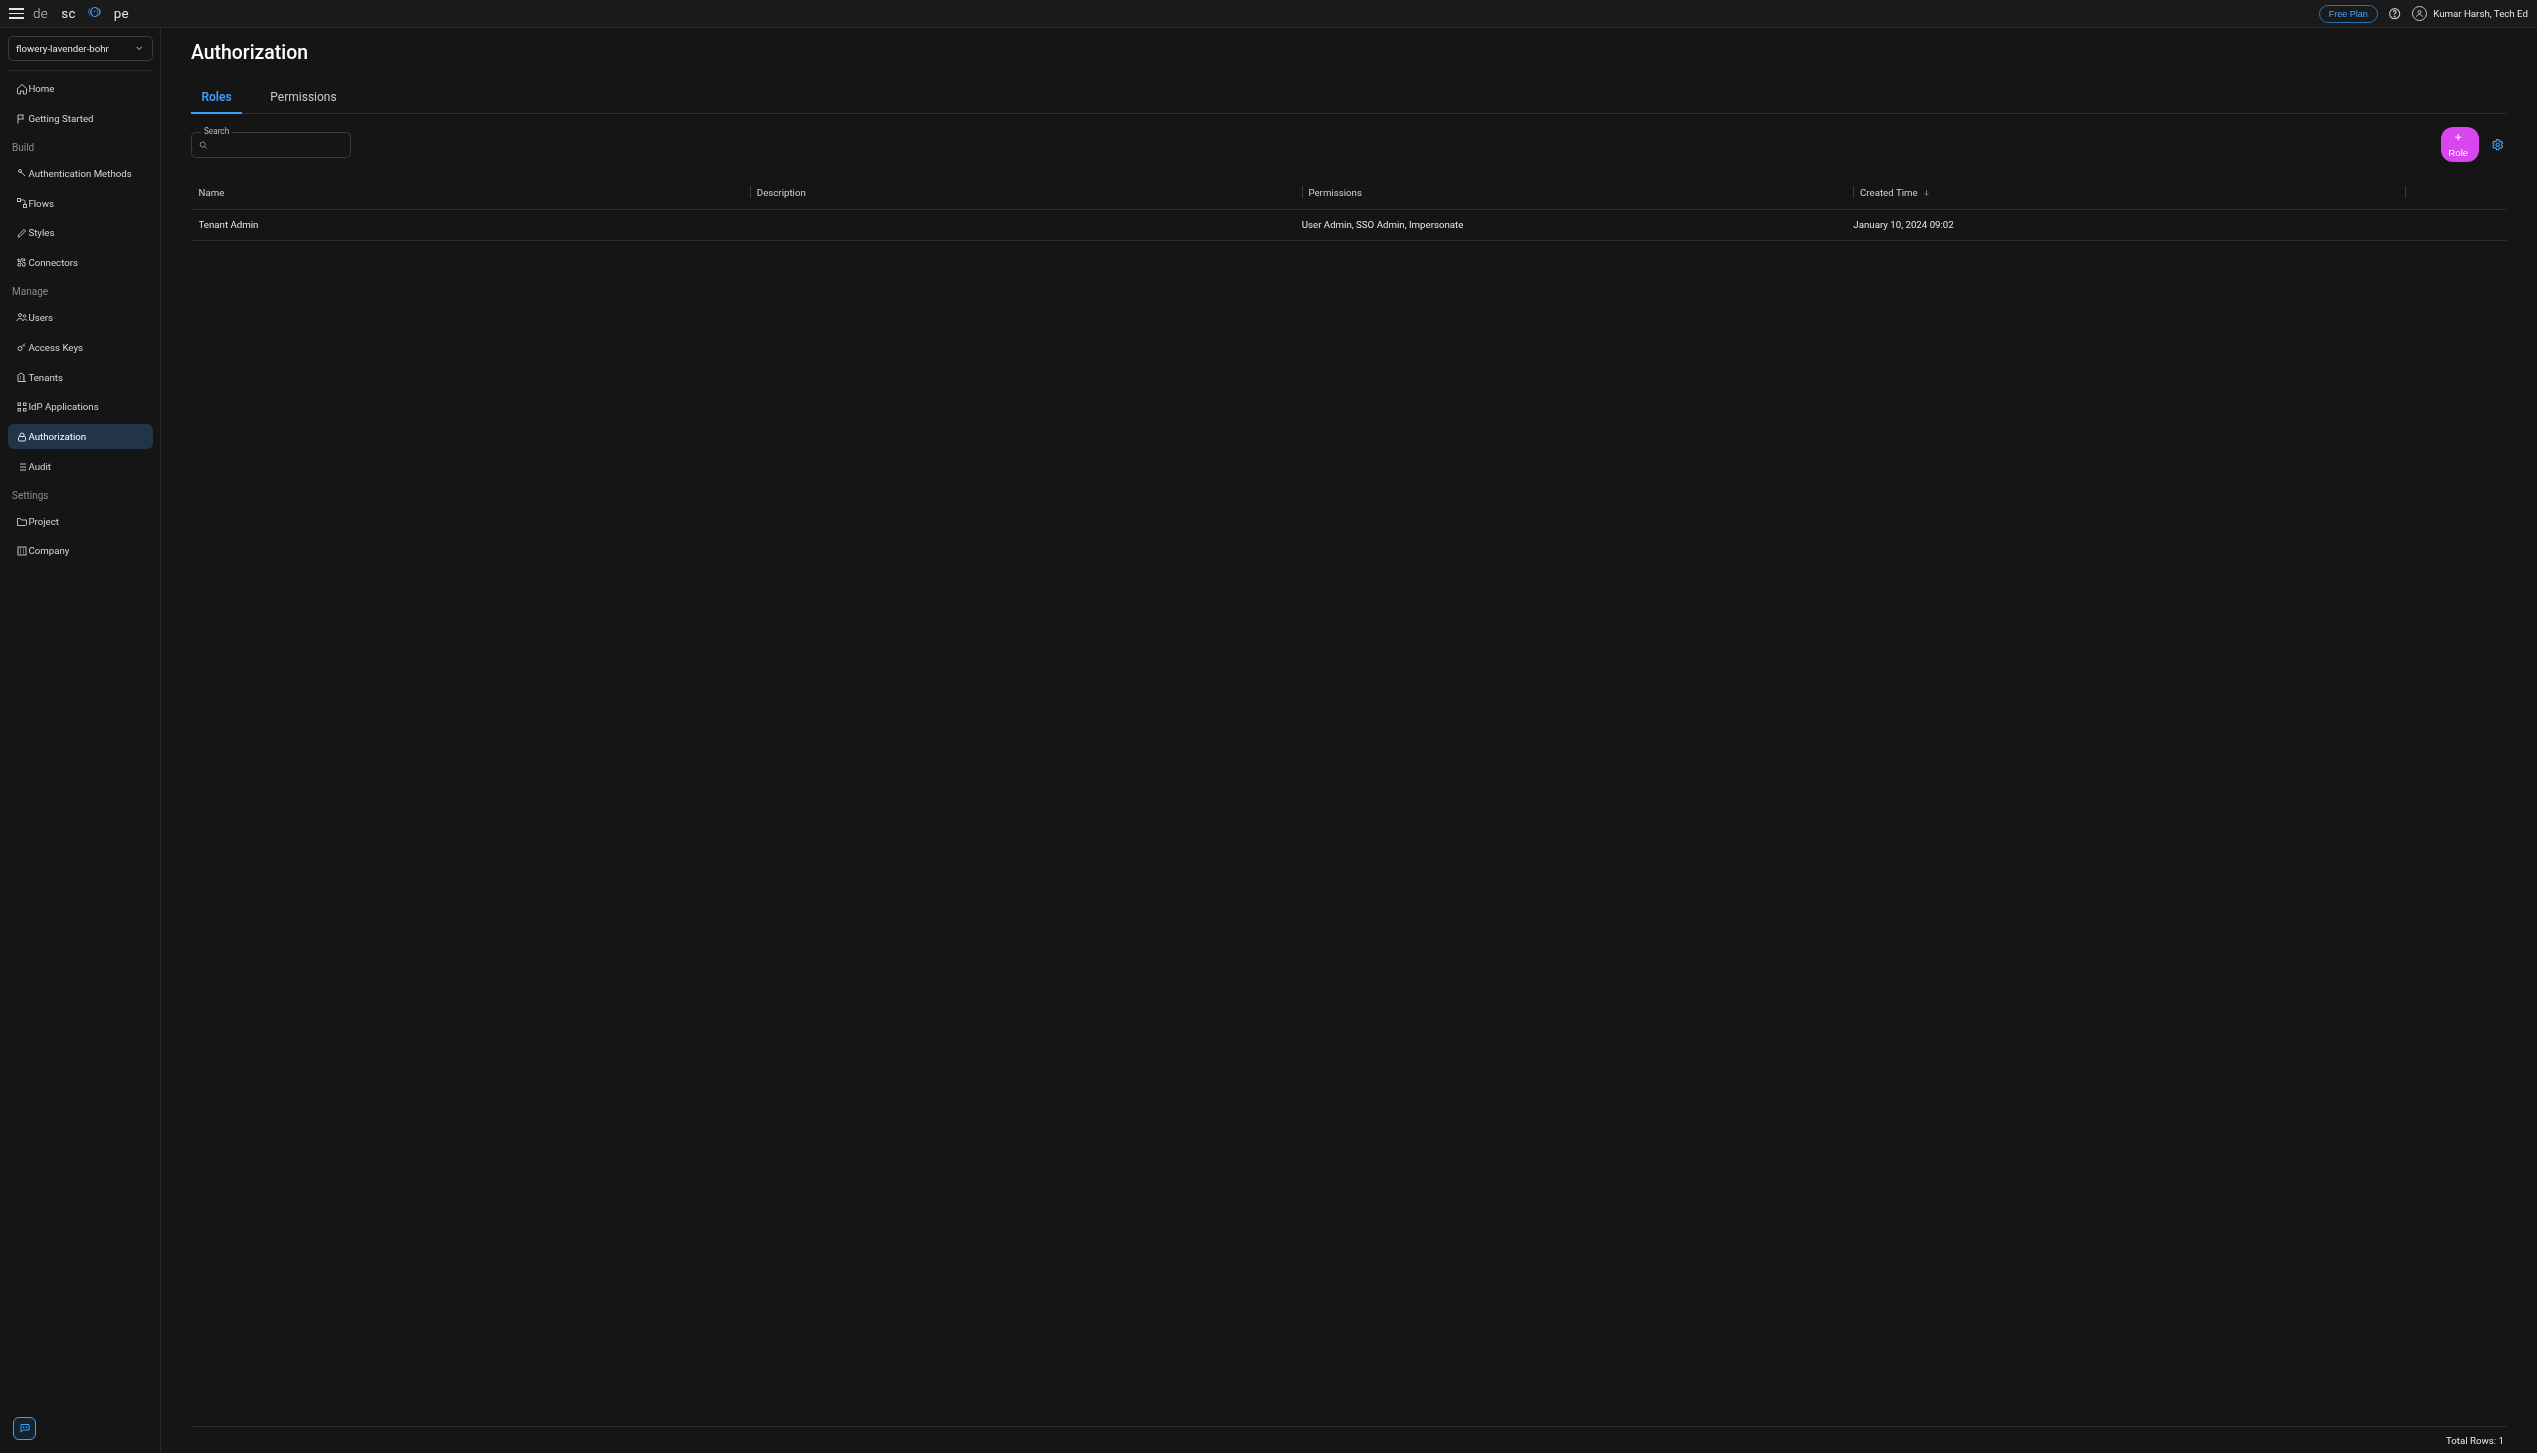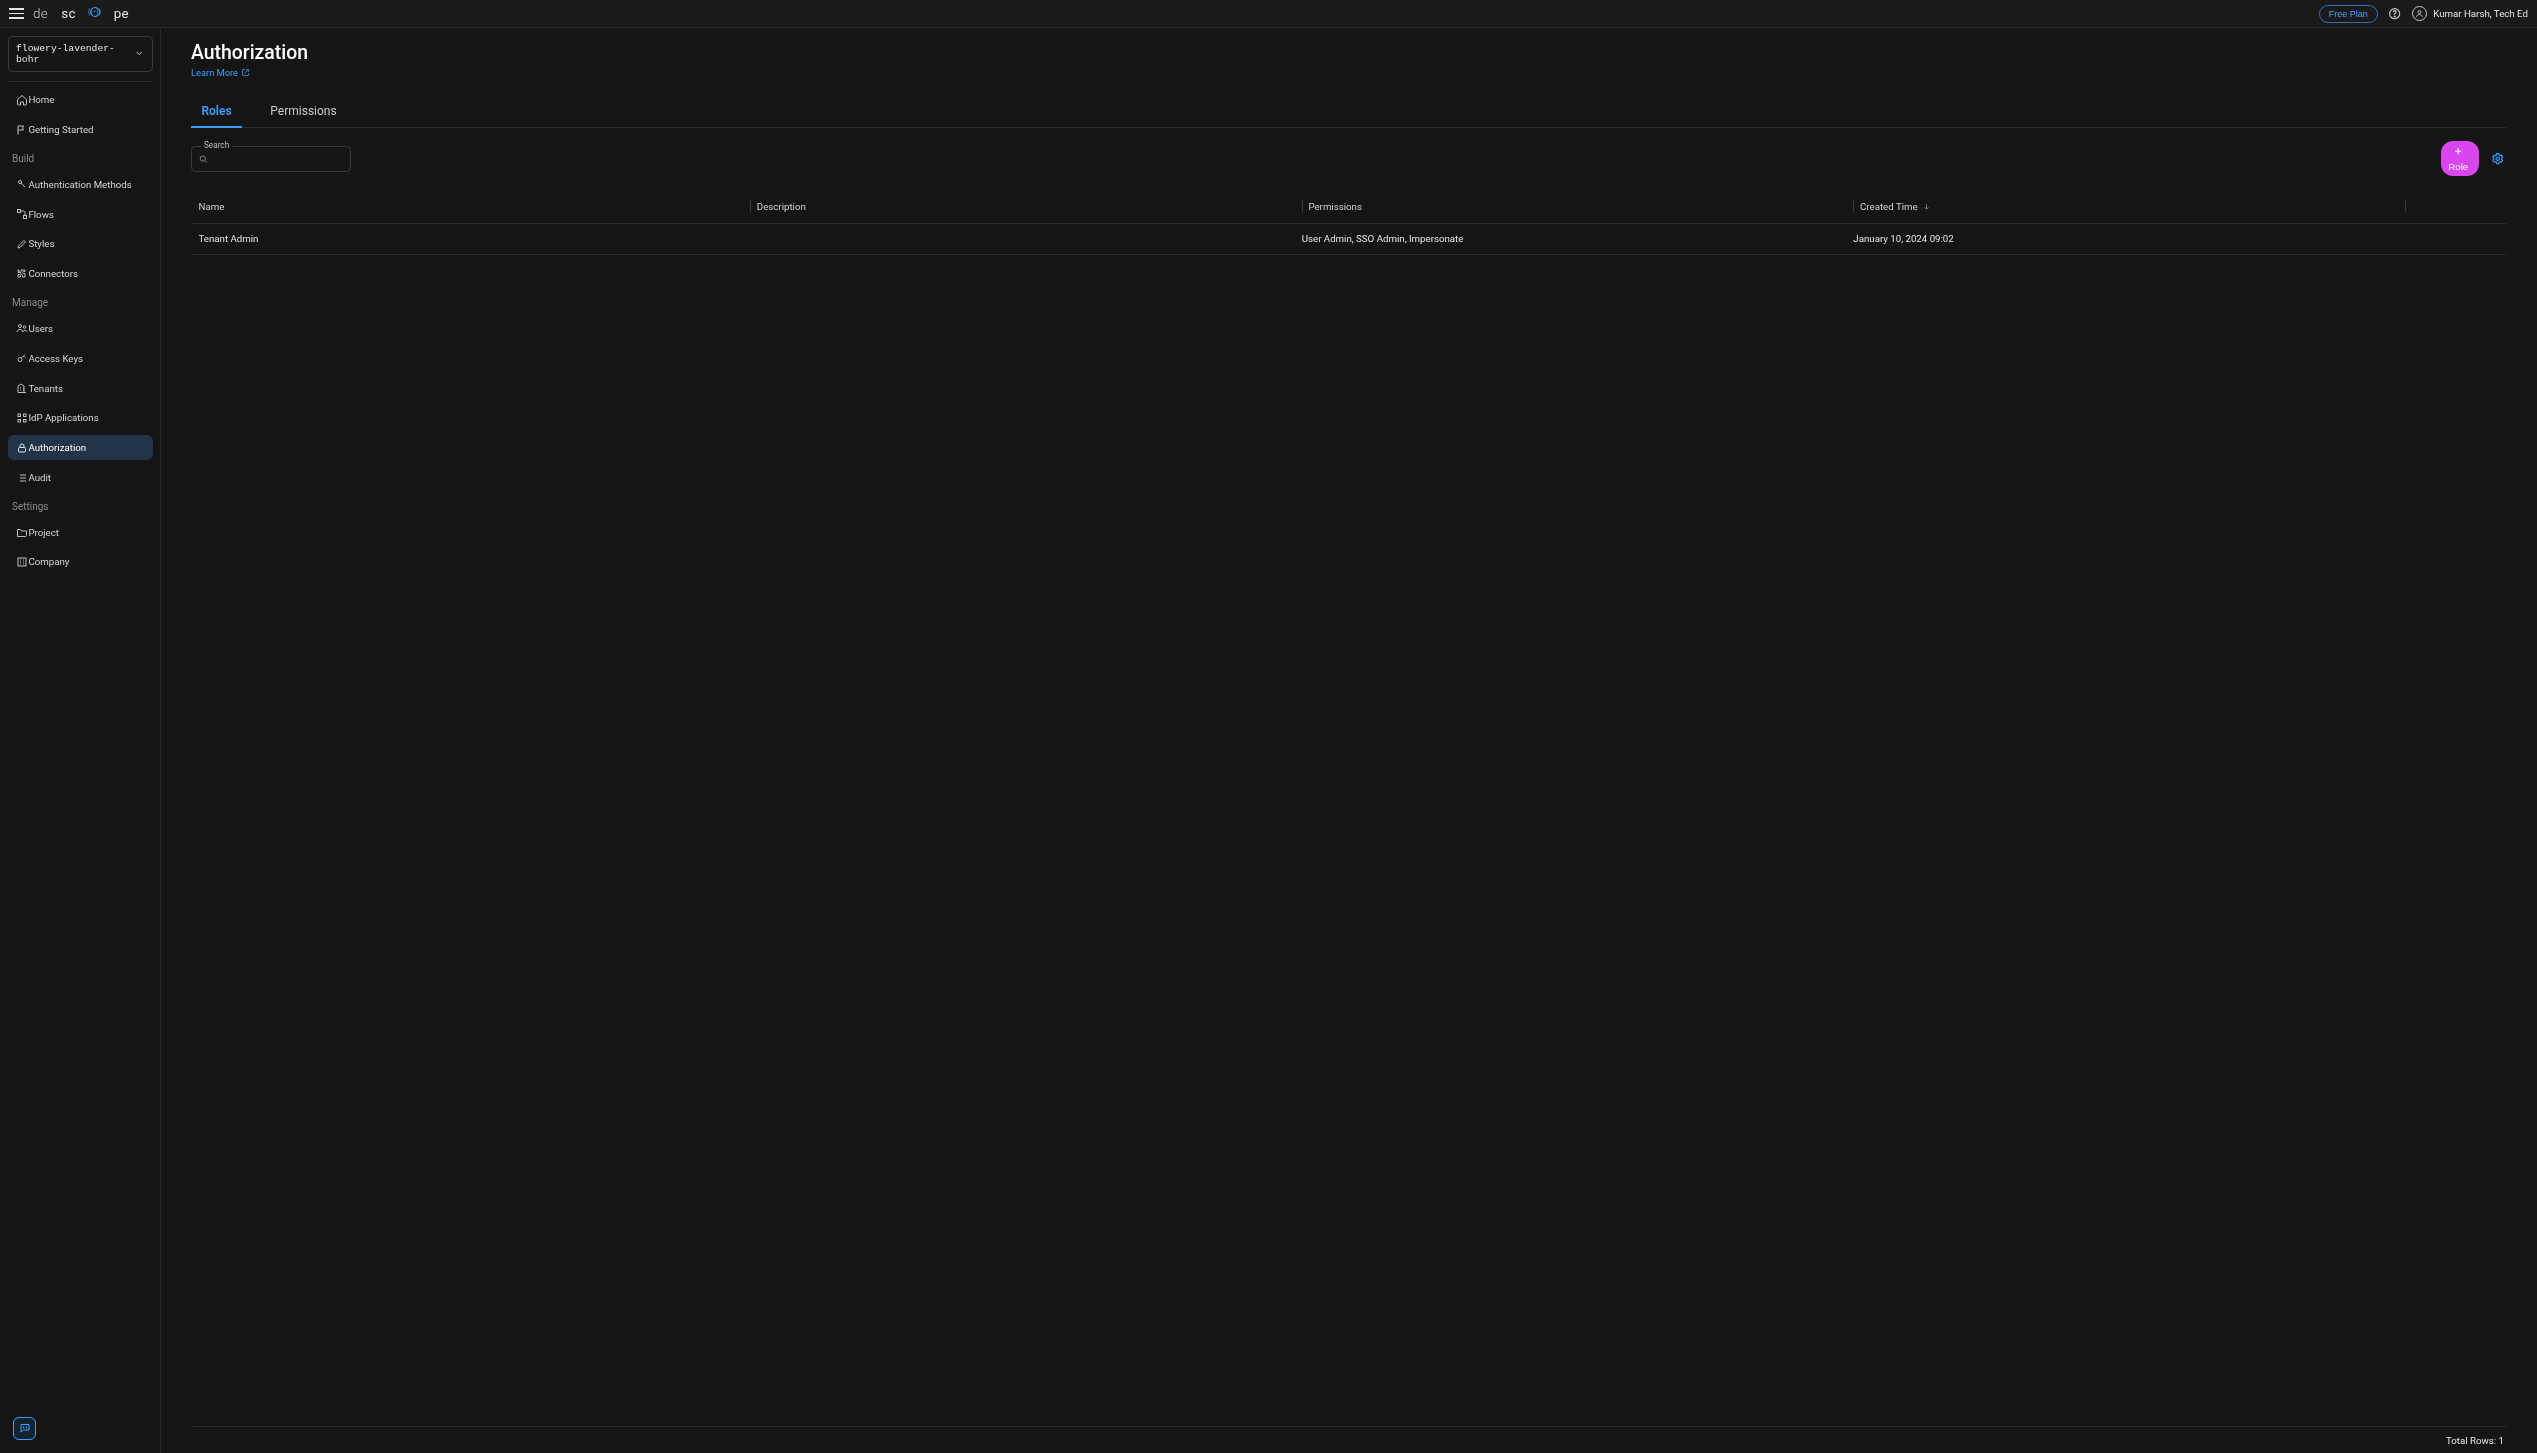--- a/index.html
+++ b/index.html
@@ -56,21 +56,21 @@
 
   
   .sidebar {
     width: 161px; background:#151515; border-right:0.7px solid #2a2a2a;
     padding:7.5px 7.5px 7.5px 7.5px; display:flex; flex-direction:column; gap:4.5px;
     overflow-y:auto;
   }
   .project-select {
     display:flex; align-items:center; justify-content:space-between;
     border:0.7px solid #3a3a3a; border-radius:4.5px; padding:6px 7.5px;
-    color:#e6e6e6; cursor:pointer; font-size:9.7px;font-family:Liberation Mono, monospace;
+    color:#e6e6e6; cursor:pointer; font-size:9.7px;
   }
   .section-divider { height:0.7px; background:#2a2a2a; margin:4.5px 0 1.5px; }
   .nav-group-label { font-size:10px; color:#8a8a8a; padding:6px 4.5px 3px; }
   .nav-item {
     display:flex; align-items:center; 
     padding:6px 7.5px; border-radius:6px; color:#d6d6d6; cursor:pointer;
     font-size:9.7px;
   }
   .nav-item.active { background:#223447; color:#fff; }
   .nav-icon { width:13.4px; height:13.4px; flex:0 0 13.4px; color:#bfbfbf; display:flex; align-items:center; justify-content:center;}
@@ -312,29 +312,20 @@
             <rect x="4" y="4" width="16" height="16"></rect>
             <path d="M8 8h2M8 12h2M8 16h2M14 8h2M14 12h2M14 16h2"></path>
           </svg>
       </span>
       <span>Company</span>
     </div>
   </aside>
 
   <main class="main">
     <h1 class="page-title">Authorization</h1>
-    <a class="learn-more">
-      <span>Learn More</span>
-      <span>
-        <svg width="9" height="9" viewBox="0 0 24 24" fill="none" stroke="currentColor" stroke-width="2">
-            <path d="M14 4h6v6M20 4L10 14"></path>
-            <path d="M20 14v5a1 1 0 0 1-1 1H5a1 1 0 0 1-1-1V5a1 1 0 0 1 1-1h5"></path>
-          </svg>
-      </span>
-    </a>
 
     <div class="tabs">
       <div class="tab active">Roles</div>
       <div class="tab">Permissions</div>
     </div>
 
     <div class="filter-row">
       <div class="search-wrap">
         <legend>Search</legend>
         <span class="search-icon-pos">

